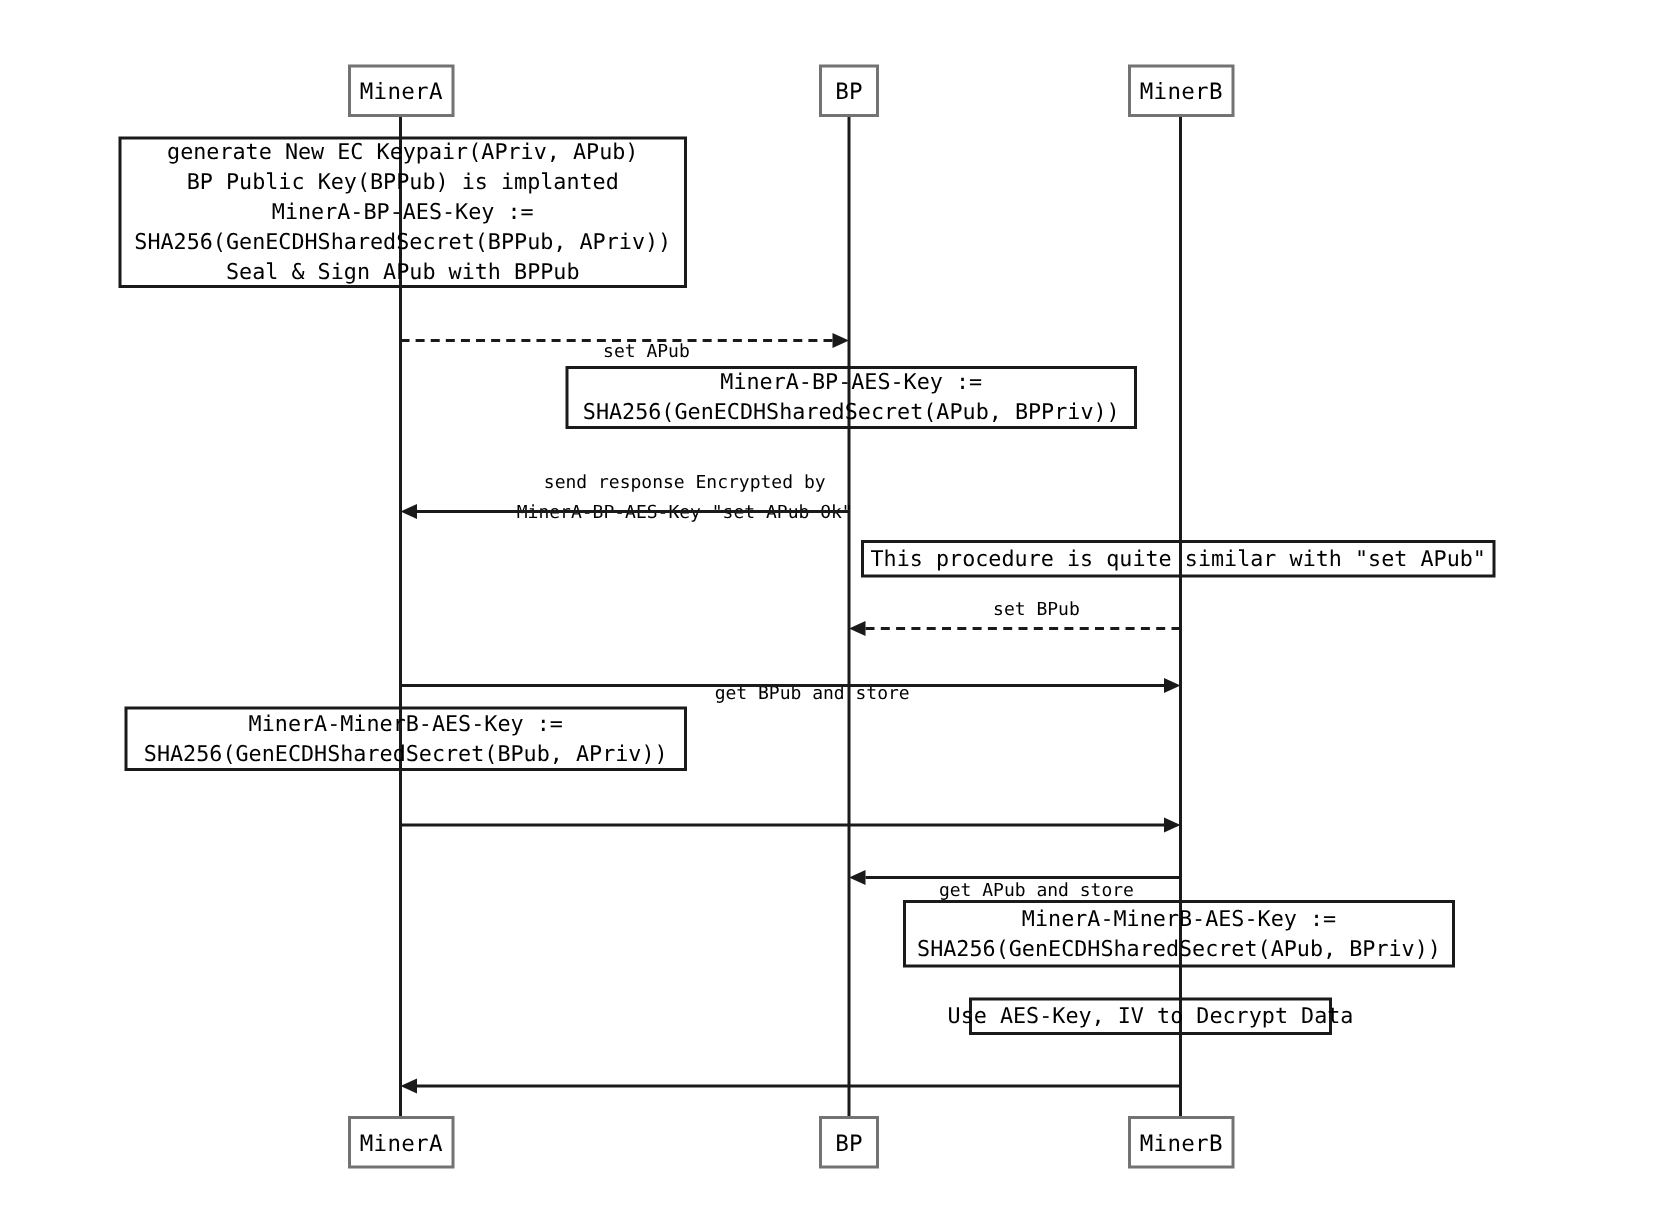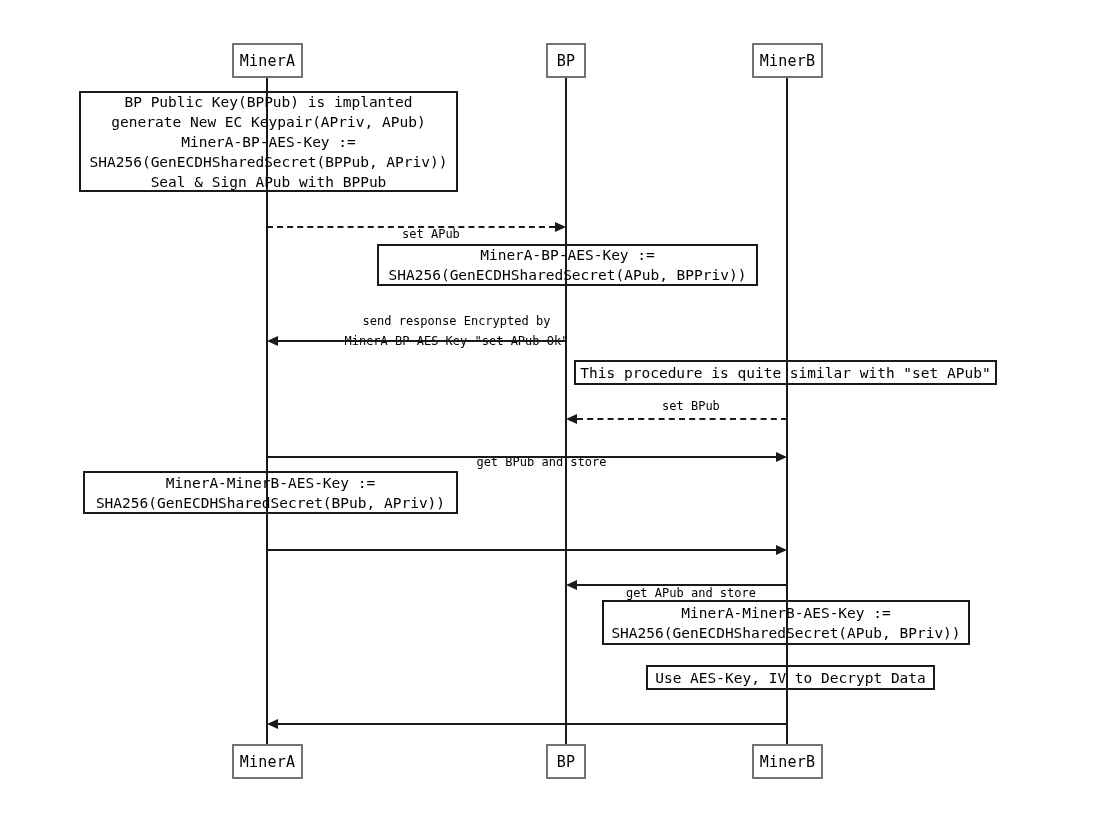--- a/index.html
+++ b/index.html
@@ -108,22 +108,22 @@
     <span>MinerA</span>
   </div>
   <div class="actor-box" style="left:546px; top:43px; width:40px; height:35px;">
     <span>BP</span>
   </div>
   <div class="actor-box" style="left:752px; top:43px; width:71px; height:35px;">
     <span>MinerB</span>
   </div>
 
   <div class="note" style="left:79px; top:91px; width:379px; height:101px;">
+    <span class="note-line">generate New EC Keypair(APriv, APub)</span>
     <span class="note-line">BP Public Key(BPPub) is implanted</span>
-    <span class="note-line">generate New EC Keypair(APriv, APub)</span>
     <span class="note-line">MinerA-BP-AES-Key :=</span>
     <span class="note-line">SHA256(GenECDHSharedSecret(BPPub, APriv))</span>
     <span class="note-line">Seal &amp; Sign APub with BPPub</span>
   </div>
 
   <div class="msg-label" style="left:267px; top:204px; width:299px;">
     <span>set APub</span>
   </div>
   <div class="msg-line dashed" style="left:267px; top:226px; width:288px;"></div>
   <div class="arrow-head right" style="left:555px; top:221.5px;"></div>
@@ -168,21 +168,21 @@
     <span>get APub and store</span>
   </div>
   <div class="msg-line" style="left:577px; top:584px; width:210px;"></div>
   <div class="arrow-head left" style="left:566px; top:579.5px;"></div>
 
   <div class="note" style="left:602px; top:600px; width:368px; height:45px;">
     <span class="note-line">MinerA-MinerB-AES-Key :=</span>
     <span class="note-line">SHA256(GenECDHSharedSecret(APub, BPriv))</span>
   </div>
 
-  <div class="note" style="left:646px; top:665px; width:289px; height:25px;">
+  <div class="note" style="left:646px; top:665px; width:242px; height:25px;">
     <span class="note-line">Use AES-Key, IV to Decrypt Data</span>
   </div>
 
   <div class="msg-line" style="left:278px; top:723px; width:509px;"></div>
   <div class="arrow-head left" style="left:267px; top:718.5px;"></div>
 
   <div class="actor-box" style="left:232px; top:744px; width:71px; height:35px;">
     <span>MinerA</span>
   </div>
   <div class="actor-box" style="left:546px; top:744px; width:40px; height:35px;">

